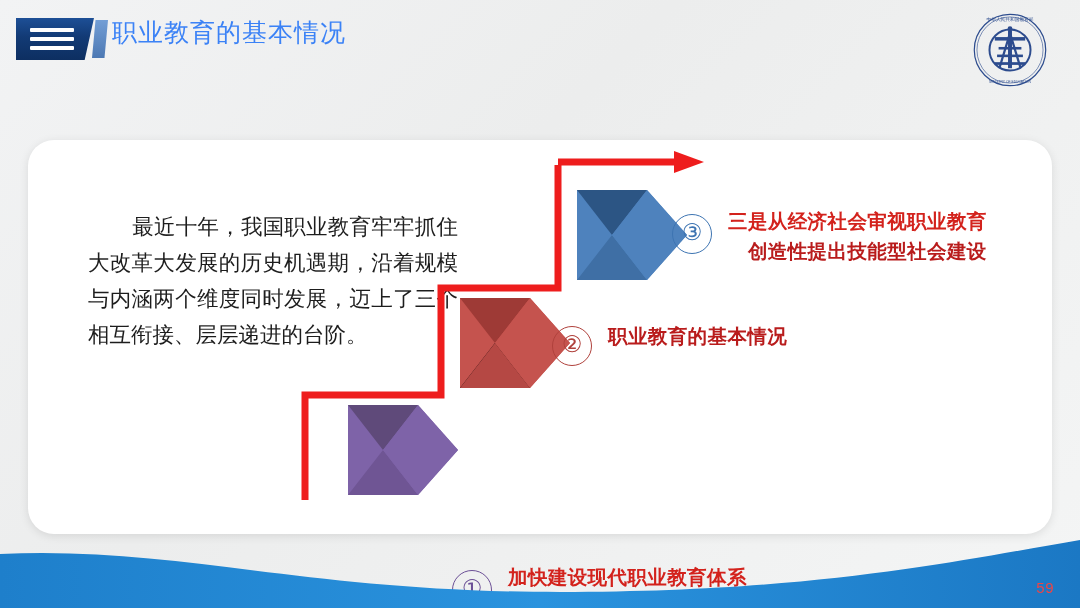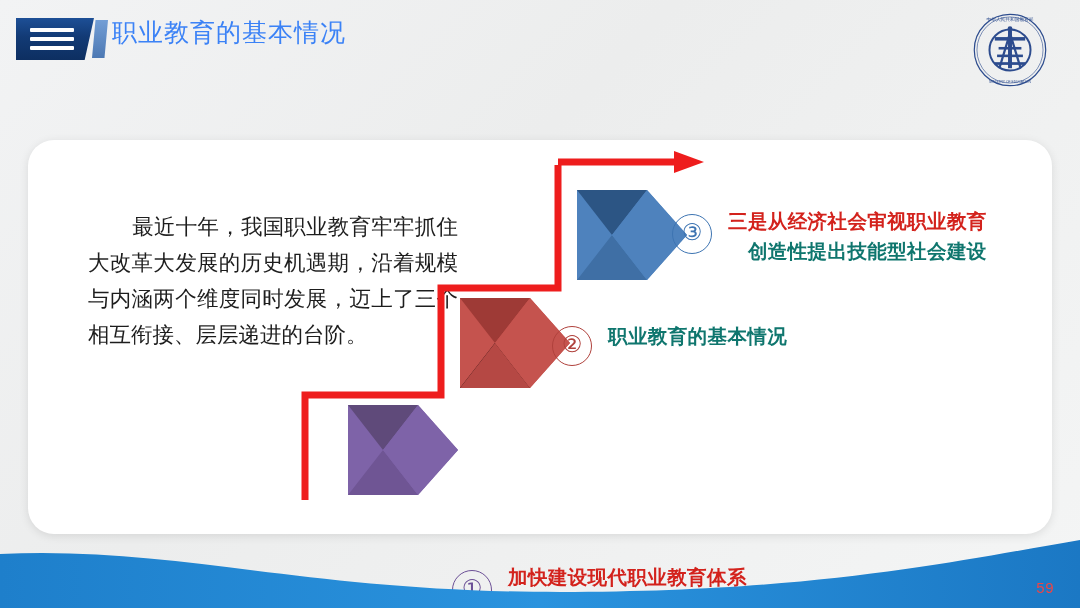--- a/index.html
+++ b/index.html
@@ -84,21 +84,21 @@
     border-radius: 50%;
     border: 1.6px solid currentColor;
     font-size: 23px; line-height: 35px; text-align: center;
   }
   .step-text { position: absolute; }
   .step-title {
     font-size: 19.5px; font-weight: bold; color: #d3221c;
     white-space: nowrap; letter-spacing: .4px;
   }
   .step-sub {
-    font-size: 19.5px; font-weight: bold; color: #0f766e;
+    font-size: 19.5px; font-weight: bold; color: #b91c1c;
     white-space: nowrap; letter-spacing: .4px; margin-top: 3px;
   }
   .align-right { text-align: right; }
 
   
   #footer-wave {
     position: absolute; left: 0; bottom: 0;
     width: 1080px; height: 78px;
   }
   #page-number {

